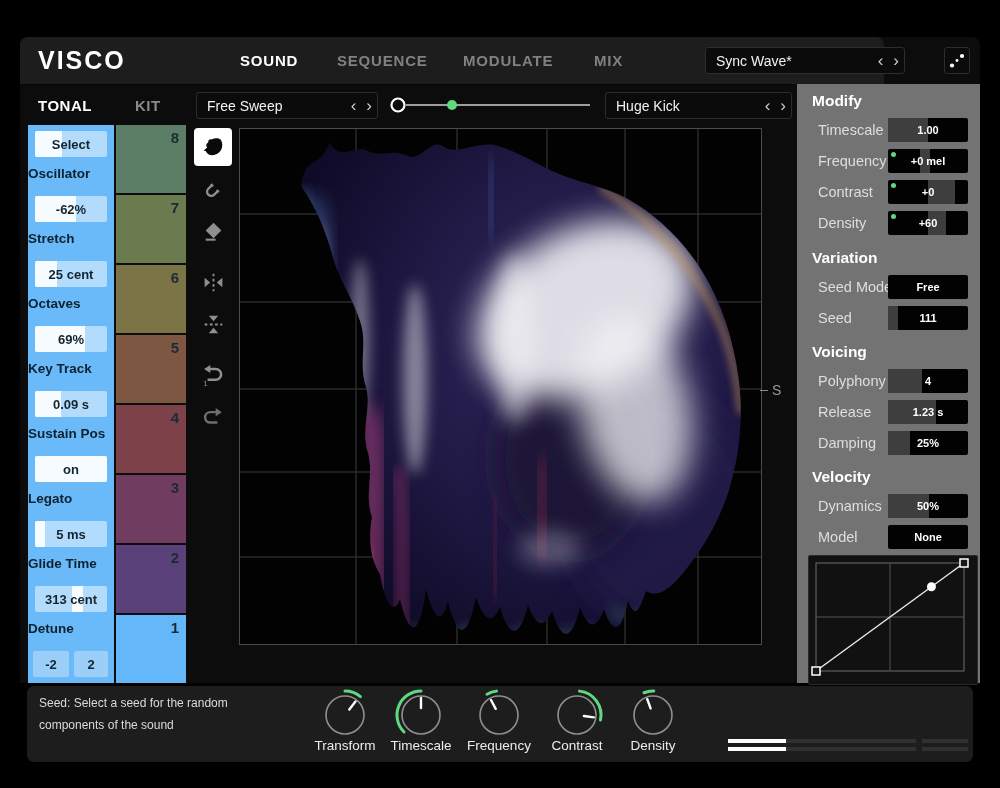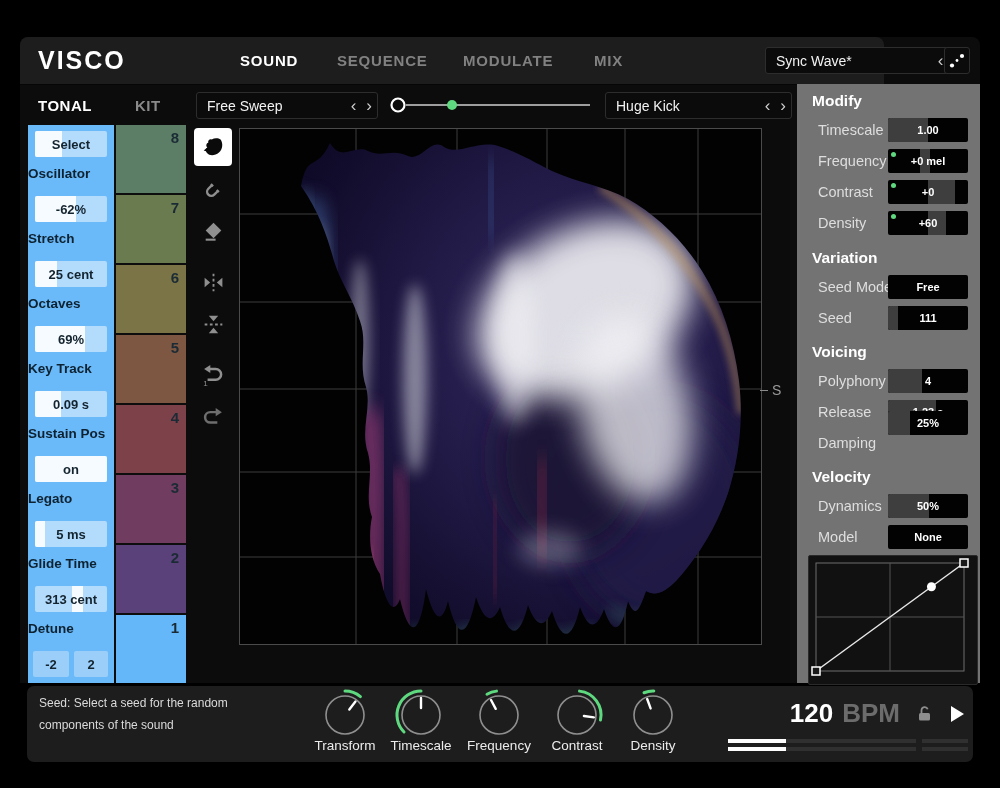--- a/index.html
+++ b/index.html
@@ -82,21 +82,21 @@
 <body>
 
 <div class="window">
 
   <div class="topbar">
     <div class="logo">VISCO</div>
     <span class="ttab active" style="left:220px">SOUND</span>
     <span class="ttab" style="left:317px">SEQUENCE</span>
     <span class="ttab" style="left:443px">MODULATE</span>
     <span class="ttab" style="left:574px">MIX</span>
-    <div class="dropdown" style="left:745px;top:10px;width:200px">
+    <div class="dropdown" style="left:685px;top:10px;width:200px">
       <span class="dtext">Sync Wave*</span>
       <span class="chev">‹</span>
       <span class="chev">›</span>
     </div>
     <div class="dots-btn">
       <svg width="24" height="25" viewBox="0 0 24 25">
         <circle cx="7" cy="17.5" r="2.1" fill="#fff"></circle>
         <circle cx="12" cy="12.5" r="1.4" fill="#fff"></circle>
         <circle cx="17" cy="8" r="2.1" fill="#fff"></circle>
       </svg>
@@ -357,21 +357,21 @@
     <div class="vbox" style="top:285px">
         <div class="vfill" style="left: 0%; width: 42%;"></div>
         <span class="vtext">4</span>
       </div>
     <span class="rlab" style="top:320px">Release</span>
     <div class="vbox" style="top:316px">
         <div class="vfill" style="left: 0%; width: 60%;"></div>
         <span class="vtext">1.23 s</span>
       </div>
     <span class="rlab" style="top:351px">Damping</span>
-    <div class="vbox" style="top:327px">
+    <div class="vbox" style="top:347px">
         <div class="vfill" style="left: 0%; width: 28%;"></div>
         <span class="vtext">25%</span>
       </div>
 
     <div class="rhead" style="top:384px">Velocity</div>
     <span class="rlab" style="top:414px">Dynamics</span>
     <div class="vbox" style="top:410px">
         <div class="vfill" style="left: 0%; width: 51%;"></div>
         <span class="vtext">50%</span>
       </div>
@@ -423,35 +423,20 @@
       <circle cx="28" cy="28" r="19" fill="none" stroke="#8f8f8f" stroke-width="1.6"></circle>
       <path d="M19.009441758018113,5.747587490397102 A24,24 0 0 1 28.837587920860024,4.014620151541703" fill="none" stroke="#5fd97f" stroke-width="3" stroke-linecap="round"></path>
       <line x1="25.60585899672032" y1="21.42215165449864" x2="22.185657563463632" y2="12.025225446639556" stroke="#fff" stroke-width="2.4" stroke-linecap="round"></line>
     </svg>
   <div class="klabel" style="left:270px">Transform</div>
   <div class="klabel" style="left:346px">Timescale</div>
   <div class="klabel" style="left:424px">Frequency</div>
   <div class="klabel" style="left:502px">Contrast</div>
   <div class="klabel" style="left:578px">Density</div>
 
-  <div class="bpm-row">
-    <span class="bpm-val">120</span>
-    <span class="bpm-unit">BPM</span>
-    <span class="lockw">
-      <svg width="17" height="17" viewBox="0 0 17 17">
-        <rect x="3" y="8" width="11" height="7.5" rx="1.5" fill="#8d8d8d"></rect>
-        <path d="M5.5,8 V5.2 a3.2,3.2 0 0 1 6.2,-1" fill="none" stroke="#8d8d8d" stroke-width="1.8"></path>
-      </svg>
-    </span>
-    <span class="playw">
-      <svg width="13" height="16" viewBox="0 0 13 16">
-        <polygon points="0,0 13,8 0,16" fill="#fff"></polygon>
-      </svg>
-    </span>
-  </div>
   <div class="bar" style="top:53px">
       <span style="left: 0%; width: 24%; background: rgb(253, 253, 253);"></span>
       <span style="left: 24%; width: 54.5%; background: rgb(48, 48, 48);"></span>
       <span style="left: 81%; width: 19%; background: rgb(48, 48, 48);"></span>
     </div>
   <div class="bar" style="top:61px">
       <span style="left: 0%; width: 24%; background: rgb(253, 253, 253);"></span>
       <span style="left: 24%; width: 54.5%; background: rgb(48, 48, 48);"></span>
       <span style="left: 81%; width: 19%; background: rgb(48, 48, 48);"></span>
     </div>

